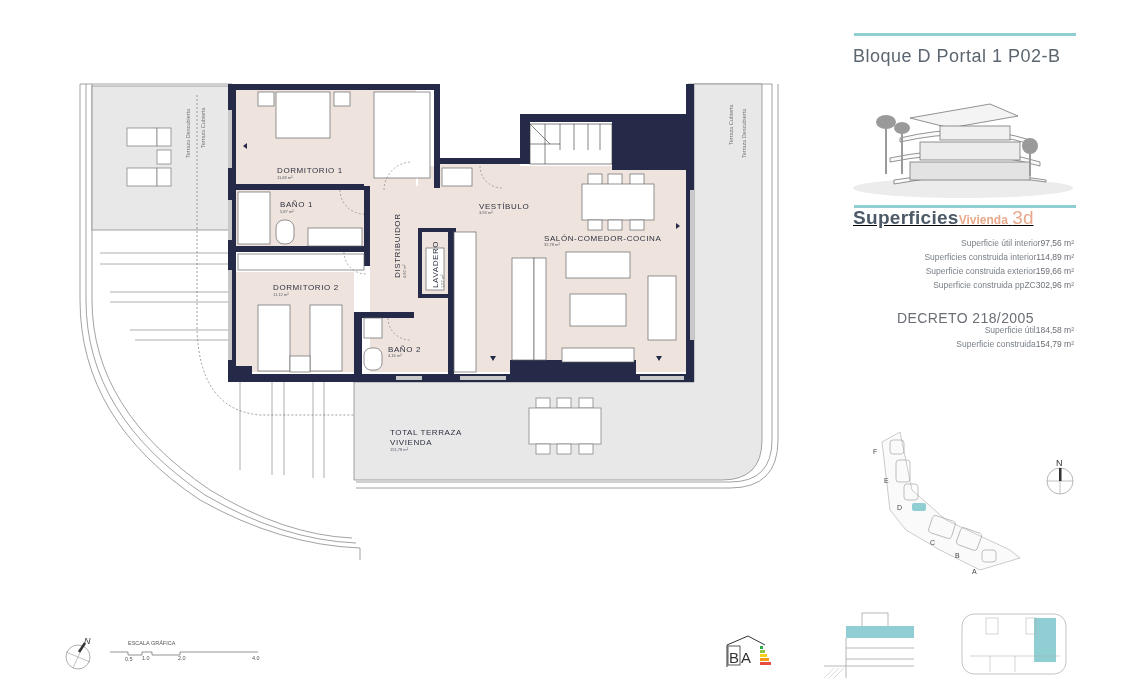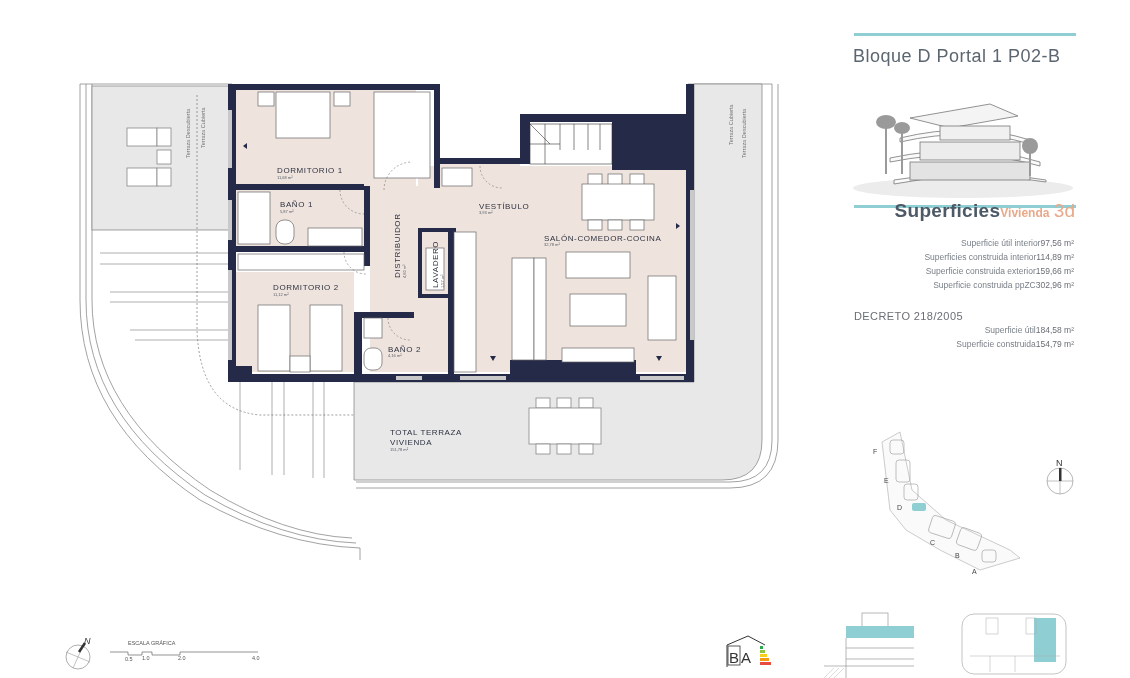--- a/index.html
+++ b/index.html
@@ -7,21 +7,21 @@
   .abs { position:absolute; }
   svg text { font-family:"Liberation Sans", sans-serif; }
   .room-label { fill:#2c3040; font-size:8px; letter-spacing:0.6px; }
   .room-area { fill:#555a66; font-size:4px; }
   .panel-title { color:#5c6670; font-size:18px; letter-spacing:0.5px; }
   .sup-title { color:#4d5966; font-size:19px; font-weight:bold; letter-spacing:0.3px; }
   .viv { color:#e8a88a; font-size:12px; font-weight:bold; }
   .viv-num { color:#e8a88a; font-size:19px; }
   .row { display:flex; justify-content:flex-end; color:#7a8088; font-size:8.5px; height:14px; line-height:14px; }
   .row .val { color:#6a6e75; }
-  .decreto { color:#6a6e75; font-size:11px; letter-spacing:0.4px; }
+  .decreto { color:#6a6e75; font-size:14px; letter-spacing:0.4px;margin-left:43px; }
   .teal-line { background:#8fcfd3; height:3px; }
 </style>
 </head>
 <body>
 
 <svg class="abs" style="left:0;top:0" width="800" height="678" viewBox="0 0 800 678">
 
   <g fill="none" stroke="#8a8a8a" stroke-width="0.8">
     <path d="M80,84 L80,300 Q80,420 200,500 Q280,545 360,548 L360,560"></path>
     <path d="M86,84 L86,300 Q86,415 205,495 Q282,540 356,543"></path>
@@ -247,21 +247,21 @@
       <rect x="35" y="28" width="2" height="50"></rect>
     <ellipse cx="52" cy="32" rx="8" ry="6"></ellipse>
       <rect x="51" y="34" width="2" height="44"></rect>
     <ellipse cx="180" cy="50" rx="8" ry="8"></ellipse>
       <rect x="179" y="52" width="2" height="28"></rect>
   </g>
 </svg>
 
 <div class="abs teal-line" style="left:854px;top:205px;width:222px;"></div>
 
-<div class="abs" style="left:853px;top:200px;width:222px;display:flex;justify-content:flex-end;align-items:baseline;">
+<div class="abs" style="left:853px;top:207px;width:222px;display:flex;justify-content:flex-start;align-items:baseline;text-decoration:underline;">
   <span class="sup-title">Superficies</span>
   <span>
     <span class="viv">Vivienda</span>
     <span class="viv-num">3d</span>
   </span>
 </div>
 
 <div class="abs" style="left:854px;top:236px;width:220px;">
   <div class="row">
       <span>Superficie útil interior</span>

